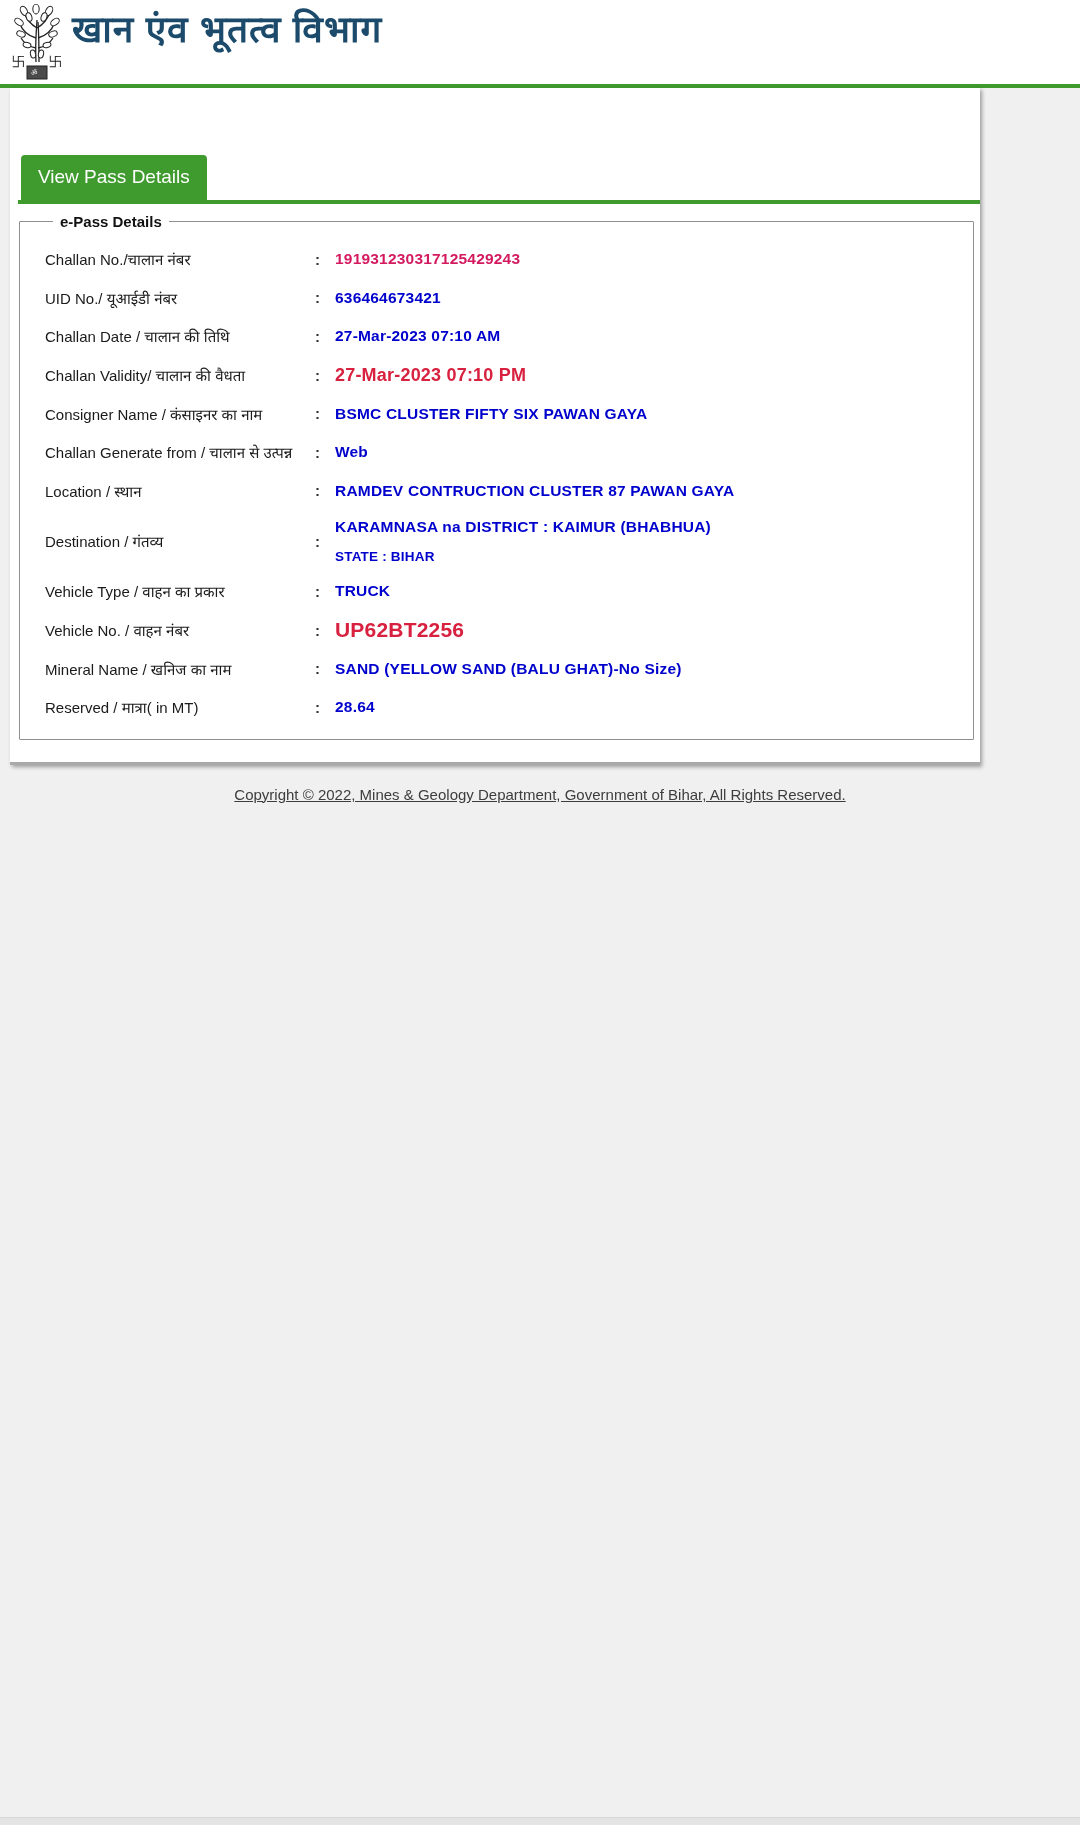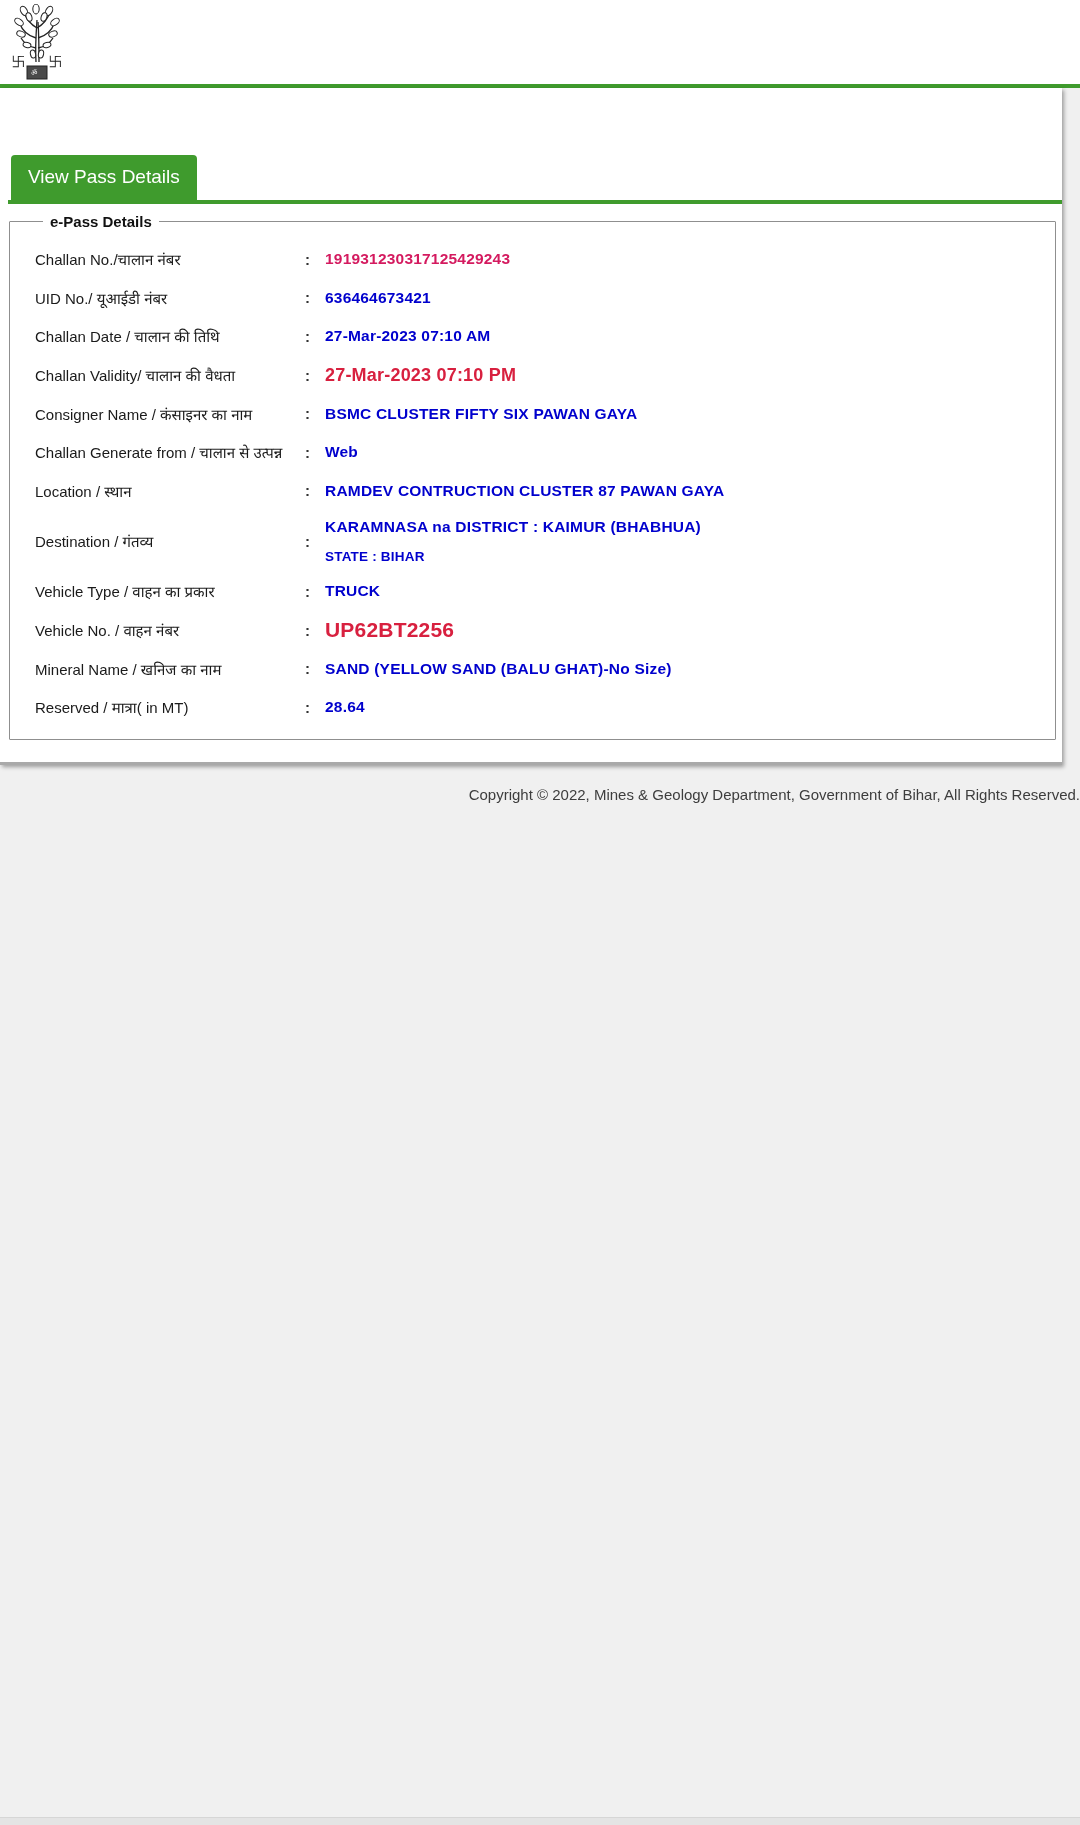--- a/index.html
+++ b/index.html
@@ -52,21 +52,22 @@
     left: 72px;
     top: 50px;
     font-size: 23px;
     color: #2b2b2b;
     white-space: nowrap;
   }
 
   
   .panel {
     position: relative;
-    width: 1062px;
+    margin-left: 10px;
+    width: 970px;
     background: #ffffff;
     padding-top: 67px;
     padding-bottom: 8px;
     border-bottom: 3px solid #a9a9a9;
     box-shadow: 2px 2px 4px rgba(0,0,0,0.35);
   }
   .tab-bar {
     margin-left: 8px;
     border-bottom: 4px solid var(--green);
   }
@@ -125,24 +126,25 @@
   .val.blue { color: var(--blue); }
   .val.pink { color: var(--pink); }
   .val.red-lg  { color: var(--red);  font-size: 18px; }
   .val.pink-xl { color: var(--red);  font-size: 21px; }
   .stack { display: flex; flex-direction: column; gap: 13px; }
   .val-sub { font-size: 13.5px; }
 
   
   .footer {
     width: 1080px;
-    text-align: right;
+    text-align: center;
     padding-top: 21px;
     font-size: 15px;
     color: #3d3d3d;
+    text-decoration: underline;
   }
   .bottom-strip {
     position: absolute;
     left: 0;
     bottom: 0;
     width: 1080px;
     height: 8px;
     background: #e4e4e4;
     border-top: 1px solid #d6d6d6;
   }
@@ -180,20 +182,21 @@
       <ellipse cx="21" cy="50" rx="2.6" ry="4" transform="rotate(-10 21 50)"></ellipse>
       <ellipse cx="29" cy="50" rx="2.6" ry="4" transform="rotate(10 29 50)"></ellipse>
     </g>
 
     <text x="0" y="62" font-size="13" fill="#222">卐</text>
     <text x="37" y="62" font-size="13" fill="#222">卐</text>
 
     <rect x="15" y="62" width="20" height="13" fill="#4a4a4a" stroke="#222"></rect>
     <text x="19" y="71" font-size="7" fill="#ffffff">ॐ</text>
   </svg>
+  <div class="title-hi">खान एंव भूतत्व विभाग</div>
 </div>
 
 <div class="panel">
 
   <div class="tab-bar">
     <button class="view-pass-btn">View Pass Details</button>
   </div>
 
   <fieldset class="epass-fieldset">
     <legend>e-Pass Details</legend>

